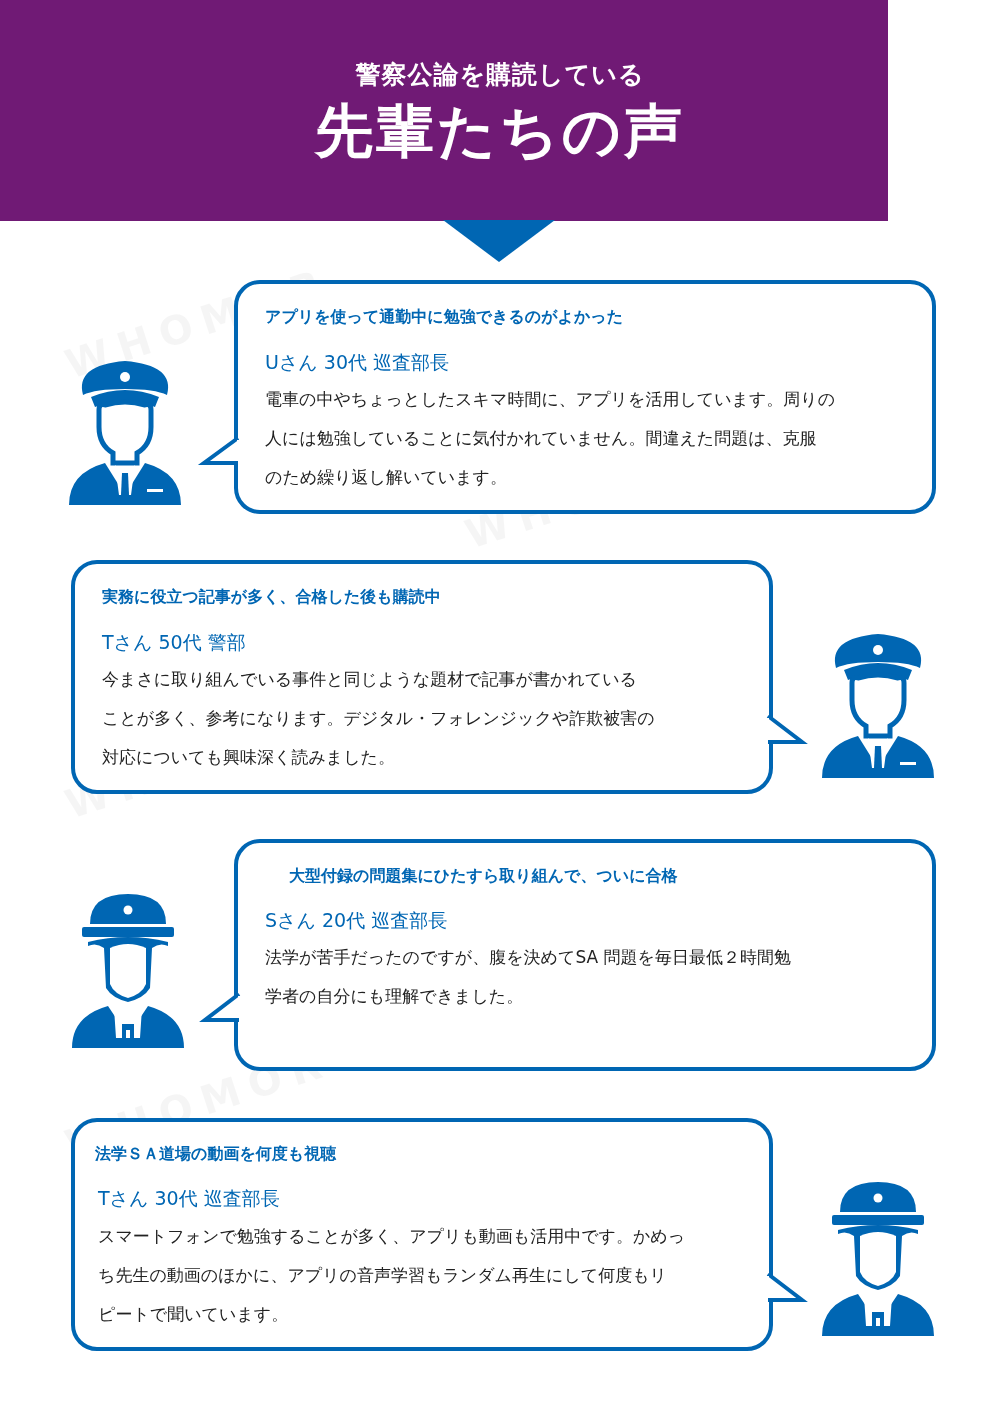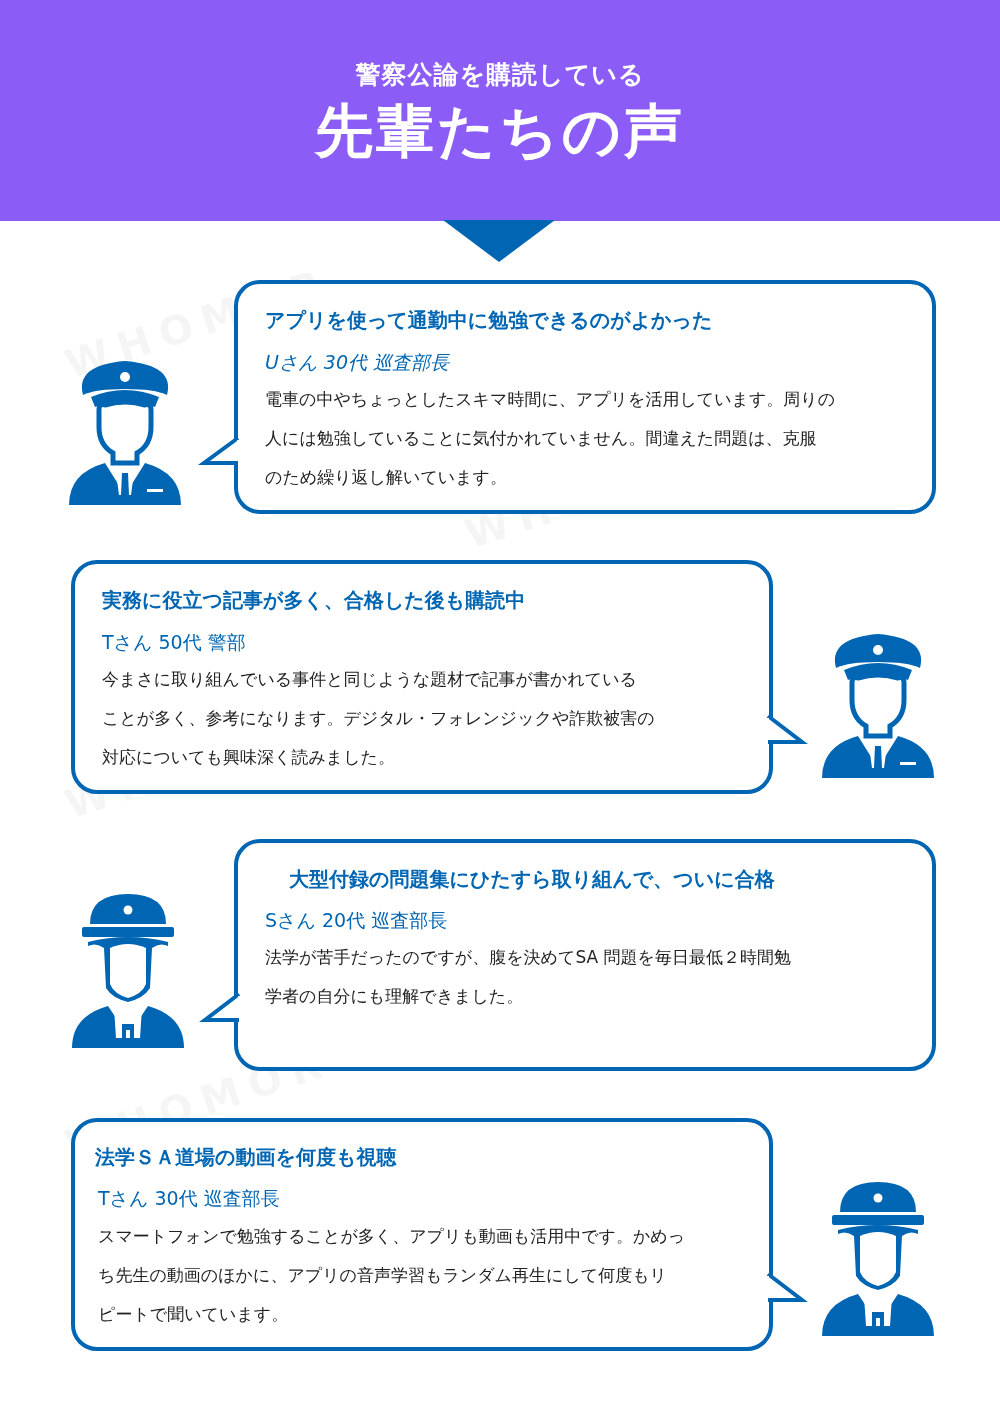--- a/index.html
+++ b/index.html
@@ -2,22 +2,22 @@
 <html><head>
   <meta charset="utf-8">
   <style>
     html, body { margin: 0; padding: 0; }
     body {
       width: 1000px; height: 1417px; position: relative; overflow: hidden;
       background: #ffffff;
       font-family: "DejaVu Sans", "Liberation Sans", sans-serif;
     }
     .header {
-      position: absolute; left: 0; top: 0; width: 1000px; height: 221px;
-      background: #8b5cf6;
+      position: absolute; left: 0; top: 0; width: 888px; height: 221px;
+      background: #701a75;
     }
     .header-arrow {
       position: absolute; left: 443px; top: 220px; width: 0; height: 0;
       border-left: 56px solid transparent; border-right: 56px solid transparent;
       border-top: 42px solid #0066b3;
     }
     .header-sub {
       position: absolute; left: 0; width: 1000px; top: 58px; text-align: center;
       color: #ffffff; font-size: 25px; font-weight: bold; letter-spacing: 1px;
     }
@@ -29,21 +29,21 @@
       position: absolute; color: rgba(0,0,0,0.04); font-size: 40px; font-weight: bold;
       letter-spacing: 10px; transform: rotate(-18deg); white-space: nowrap;
       pointer-events: none;
     }
     .bubble {
       position: absolute; background: #fff; border: 4px solid #0066b3;
       border-radius: 26px; box-sizing: border-box;
     }
     .tail { position: absolute; overflow: visible; }
     .b-title {
-      position: absolute; color: #0066b3; font-weight: bold; font-size: 20px; white-space: nowrap;
+      position: absolute; color: #0066b3; font-weight: bold; font-size: 16px; white-space: nowrap;
     }
     .b-person {
       position: absolute; color: #0066b3; font-size: 19px; white-space: nowrap;
     }
     .b-body {
       position: absolute; color: #222; font-size: 17px; line-height: 39px;
       font-family: "DejaVu Sans", sans-serif;
     }
     .avatar { position: absolute; }
   </style>
@@ -73,21 +73,21 @@
     <path d="M50 110 L60 122 L70 110 L66 140 L54 140Z" fill="#fff"></path>
     <path d="M57 118 L63 118 L64 140 L56 140Z" fill="#0066b3"></path>
     <rect x="82" y="134" width="16" height="3" fill="#fff"></rect>
   </svg>
   <div class="bubble" style="left:234px;top:280px;width:702px;height:234px;"></div>
   <svg class="tail" style="left:198px;top:436px;" width="42" height="34" viewBox="0 0 42 34">
     <path d="M40 2 L6 27 L40 27" fill="#fff" stroke="#0066b3" stroke-width="4" stroke-linejoin="miter"></path>
     <rect x="39" y="4" width="6" height="21" fill="#fff"></rect>
   </svg>
   <div class="b-title" style="left:265px;top:307px;">アプリを使って通勤中に勉強できるのがよかった</div>
-  <div class="b-person" style="left:265px;top:350px;font-style:italic;">Uさん 30代 巡査部長</div>
+  <div class="b-person" style="left:265px;top:350px;">Uさん 30代 巡査部長</div>
   <div class="b-body" style="left:265px;top:380px;width:650px;">
     <div>電車の中やちょっとしたスキマ時間に、アプリを活用しています。周りの</div>
     <div>人には勉強していることに気付かれていません。間違えた問題は、克服</div>
     <div>のため繰り返し解いています。</div>
   </div>
 </div>
 
 <div>
   <div class="bubble" style="left:71px;top:560px;width:702px;height:234px;"></div>
   <svg class="tail" style="left:766px;top:714px;" width="42" height="34" viewBox="0 0 42 34">

